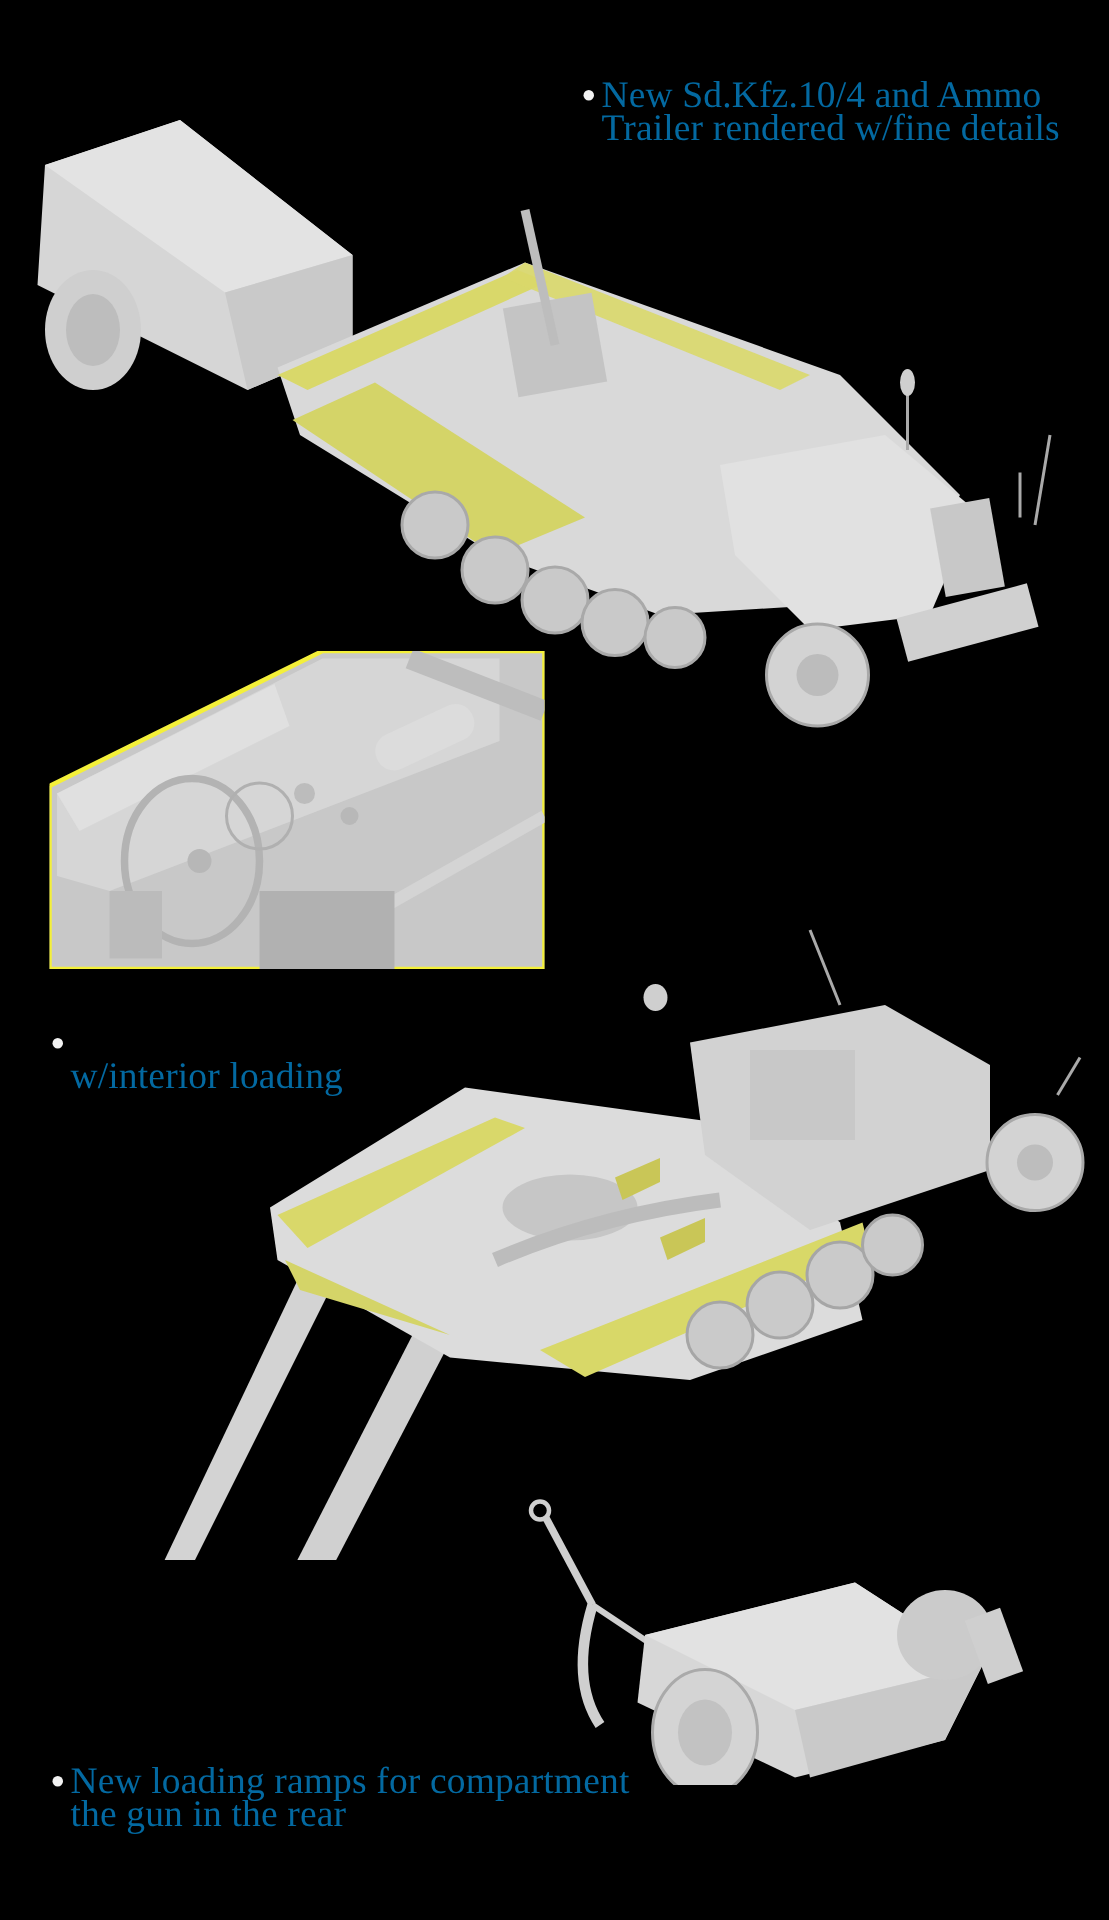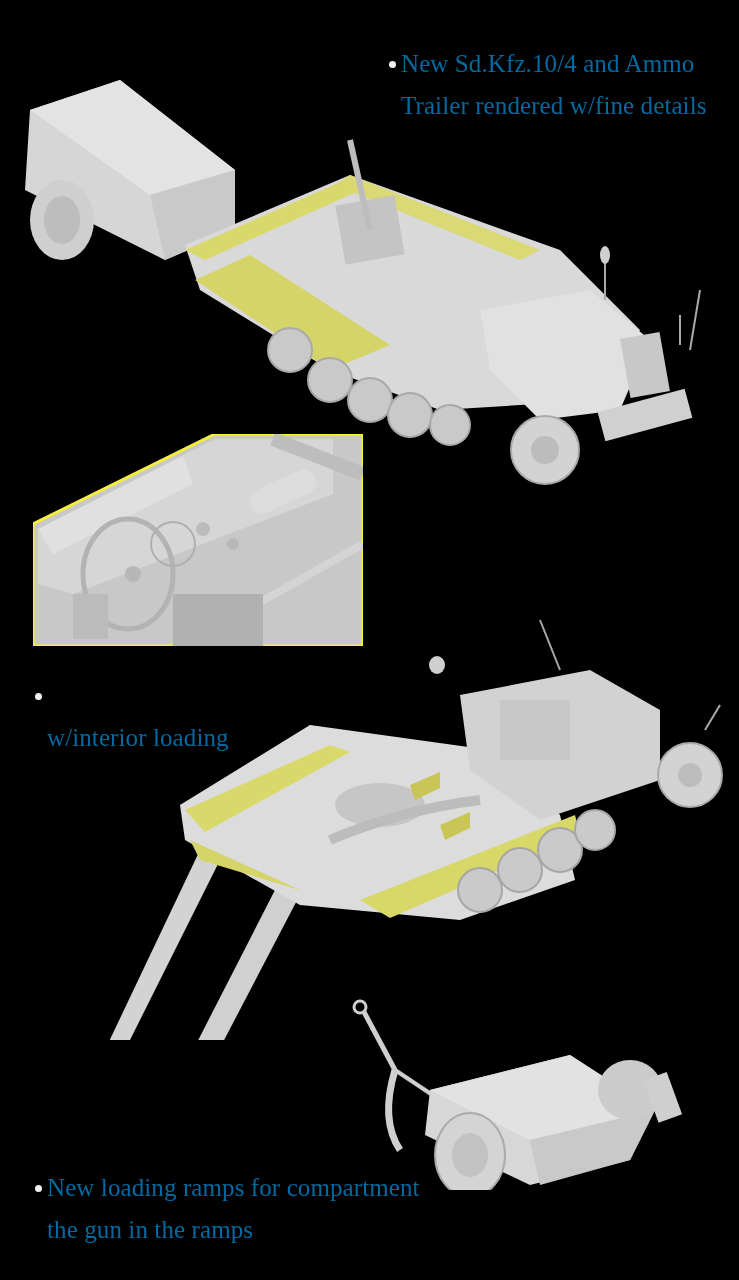--- a/index.html
+++ b/index.html
@@ -1,19 +1,19 @@
 <!DOCTYPE html>
 <html><head>
 <meta charset="utf-8">
 <style>
   html,body{margin:0;padding:0;background:#000;}
   body{width:739px;height:1280px;position:relative;overflow:hidden;font-family:"Liberation Sans",sans-serif;color:#fff;}
   .callout{position:absolute;font-size:25px;line-height:22px;color:#0369a1;letter-spacing:0.1px;font-family:Liberation Serif, serif;}
   .callout .bullet{display:inline-block;width:7px;height:7px;border-radius:50%;background:#f2f2f2;margin-right:5px;vertical-align:middle;position:relative;top:-2px;}
-  .callout .line2{padding-left:12px;display:block;margin-top:20px;}
+  .callout .line2{padding-left:12px;display:block;}
   .render{position:absolute;}
   svg{display:block;}
   .inset{position:absolute;left:33px;top:434px;width:330px;height:212px;}
 </style>
 </head>
 <body>
 
 <div class="callout" style="left:389px;top:53px;">
   <span class="bullet"></span><span>New Sd.Kfz.10/4 and Ammo</span>
   <span class="line2">Trailer rendered w/fine details</span>
@@ -145,14 +145,14 @@
     <ellipse cx="300" cy="130" rx="32" ry="30" fill="#cbcbcb"></ellipse>
     <rect x="320" y="115" width="25" height="45" fill="#cfcfcf" transform="rotate(-20 332 137)"></rect>
 
     <ellipse cx="140" cy="195" rx="35" ry="42" fill="#d4d4d4" stroke="#aaa" stroke-width="2"></ellipse>
     <ellipse cx="140" cy="195" rx="18" ry="22" fill="#c2c2c2"></ellipse>
   </svg>
 </div>
 
 <div class="callout" style="left:35px;top:1177px;">
   <span class="bullet"></span><span>New loading ramps for compartment</span>
-  <span class="line2">the gun in the ramps</span>
+  <span class="line2">the gun in the rear</span>
 </div>
 
 </body></html>

